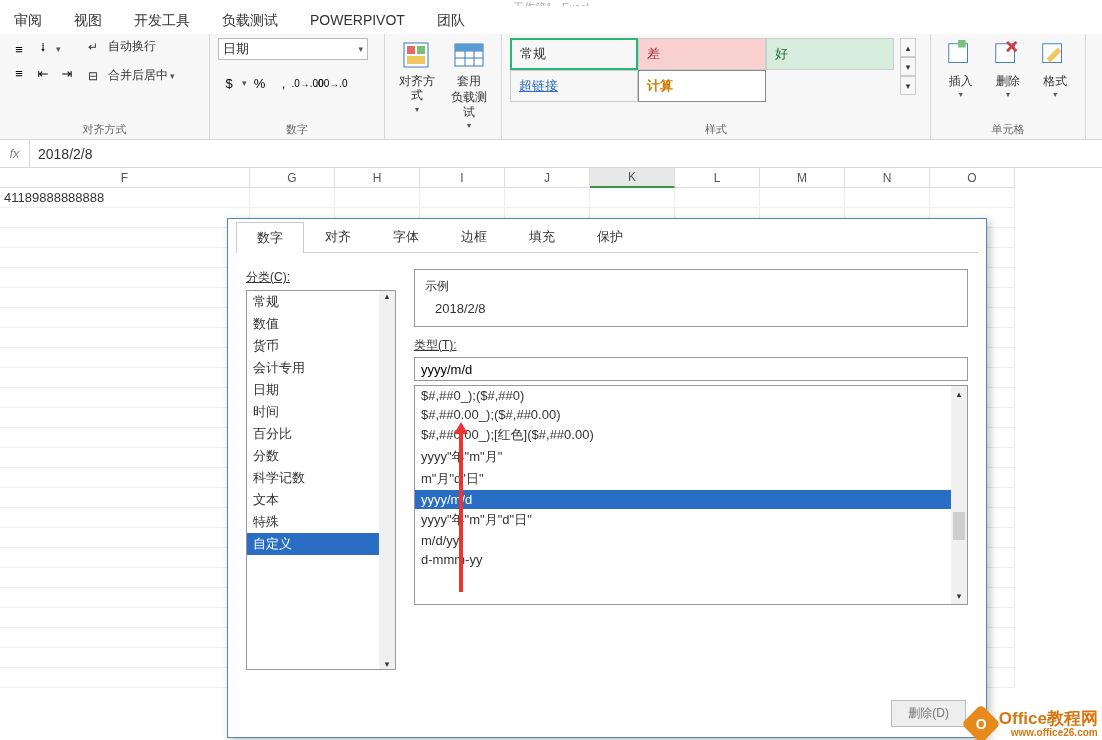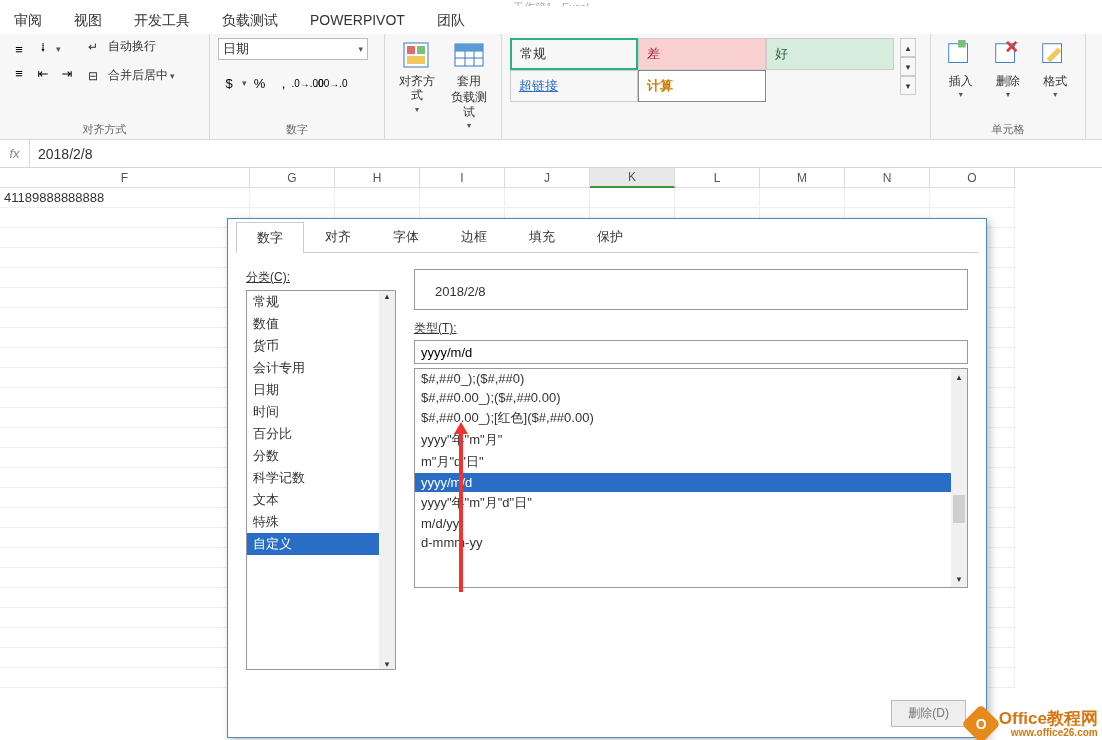--- a/index.html
+++ b/index.html
@@ -206,20 +206,21 @@
           <div class="style-cell sg-link">超链接</div>
           <div class="style-cell sg-calc">计算</div>
         </div>
       </div>
       <div class="style-scroll">
         <span>▴</span>
         <span>▾</span>
         <span>▾</span>
       </div>
     </div>
+    <div class="group-label">样式</div>
   </div>
 
   <div class="group" style="width:155px;">
     <div class="group-content">
       <div class="big-btn">
         <span class="icon">
             <svg viewBox="0 0 32 32" width="30" height="30">
               <rect x="4" y="4" width="20" height="20" fill="#fff" stroke="#3b7abf"></rect>
               <rect x="14" y="0" width="8" height="8" fill="#7ac07a"></rect>
             </svg>
@@ -607,20 +608,21 @@
         <div class="cat-item">特殊</div>
         <div class="cat-item selected">自定义</div>
         <div class="cat-scroll">
             <span>▴</span>
             <span>▾</span>
           </div>
       </div>
     </div>
     <div class="right-pane">
       <div class="sample-box">
+        <div>示例</div>
         <div style="margin-top:6px; padding-left:10px; font-size:13px;">2018/2/8</div>
       </div>
       <div style="text-decoration:underline;">类型(T):</div>
       <input class="type-input" value="yyyy/m/d" style="">
       <div class="fmt-list">
         <div class="fmt-item">$#,##0_);($#,##0)</div>
         <div class="fmt-item">$#,##0.00_);($#,##0.00)</div>
         <div class="fmt-item">$#,##0.00_);[红色]($#,##0.00)</div>
         <div class="fmt-item">yyyy"年"m"月"</div>
         <div class="fmt-item">m"月"d"日"</div>

